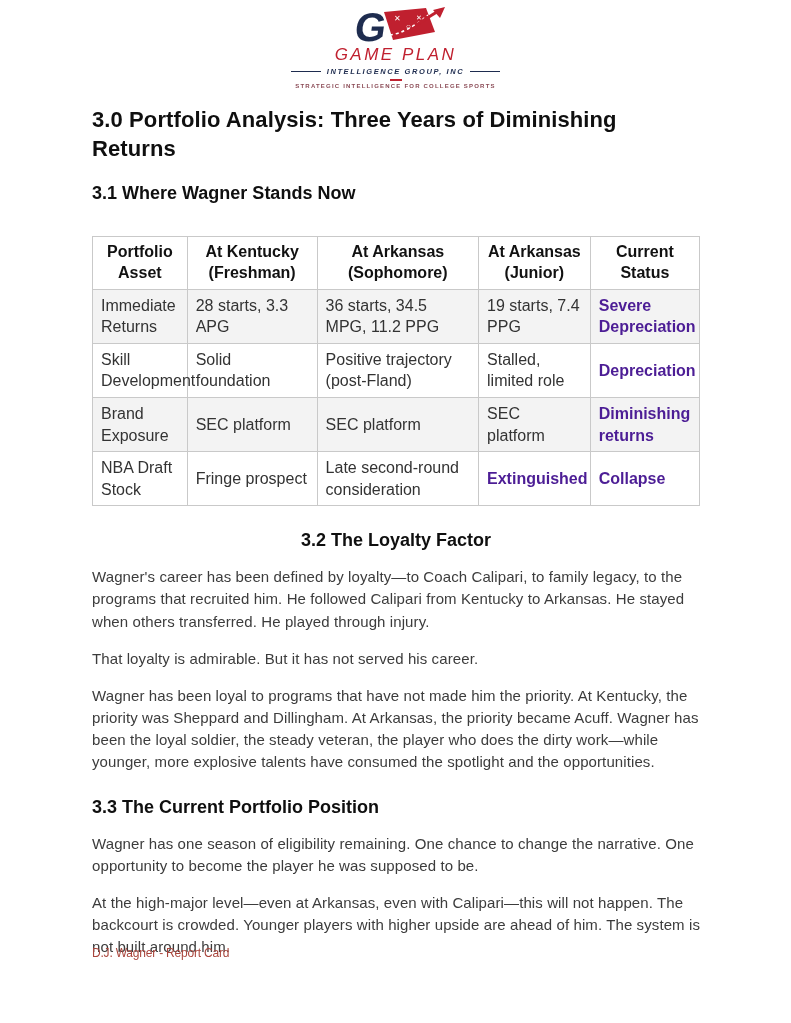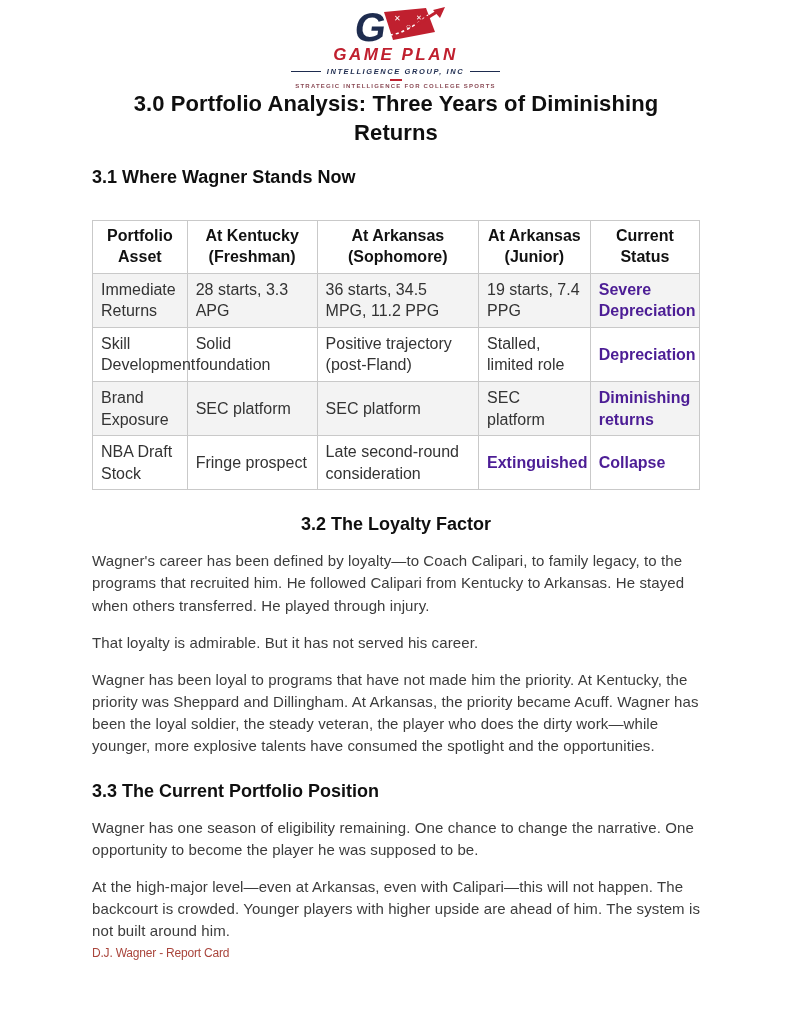--- a/index.html
+++ b/index.html
@@ -10,21 +10,21 @@
     position: relative;
     color: #111;
     overflow: hidden;
   }
   .page { width: 791px; height: 1023px; position: relative; background: #fff; }
 
   
   .logo-block { text-align: center; padding-top: 7px; }
   .logo-icon { display: block; margin: 0 auto; }
   .logo-name {
-    color: #c0202f; font-weight: 700; font-style: italic;
+    color: #c0202f; font-weight: 400; font-style: italic;
     font-size: 17px; letter-spacing: 2.5px; margin-top: -2px;
   }
   .logo-sub-row {
     display: flex; align-items: center; justify-content: center;
     gap: 6px; margin-top: 2px;
   }
   .logo-sub-rule { width: 30px; height: 1px; background: #1e2c4f; }
   .logo-subtitle {
     color: #1e2c4f; font-weight: bold; font-style: italic;
     font-size: 7.5px; letter-spacing: 1.6px;
@@ -32,22 +32,23 @@
   .logo-dash { width: 12px; height: 2px; background: #c0202f; margin: 3px auto 2px; }
   .logo-tagline {
     font-size: 6px; font-weight: bold; letter-spacing: 1.2px;
     color: #8a4a55;
   }
 
   
   .content { padding: 0 91px 0 92px; }
 
   .h1 {
+    margin-top: 16px;
     font-size: 22px; font-weight: 800; line-height: 1.32;
-    color: #0f0f0f; letter-spacing: 0.1px; text-align: center;
+    color: #0f0f0f; letter-spacing: 0.1px;
   }
   .h2 { font-size: 18px; font-weight: 800; color: #0f0f0f; }
   .h2-31 { margin-top: 20px; }
   .h2-32 { margin-top: 24px; text-align: center; }
   .h2-33 { margin-top: 24px; }
 
   
   table.report-table {
     width: 100%; border-collapse: collapse; table-layout: fixed;
     margin-top: 32px; font-size: 16px; color: #333;

